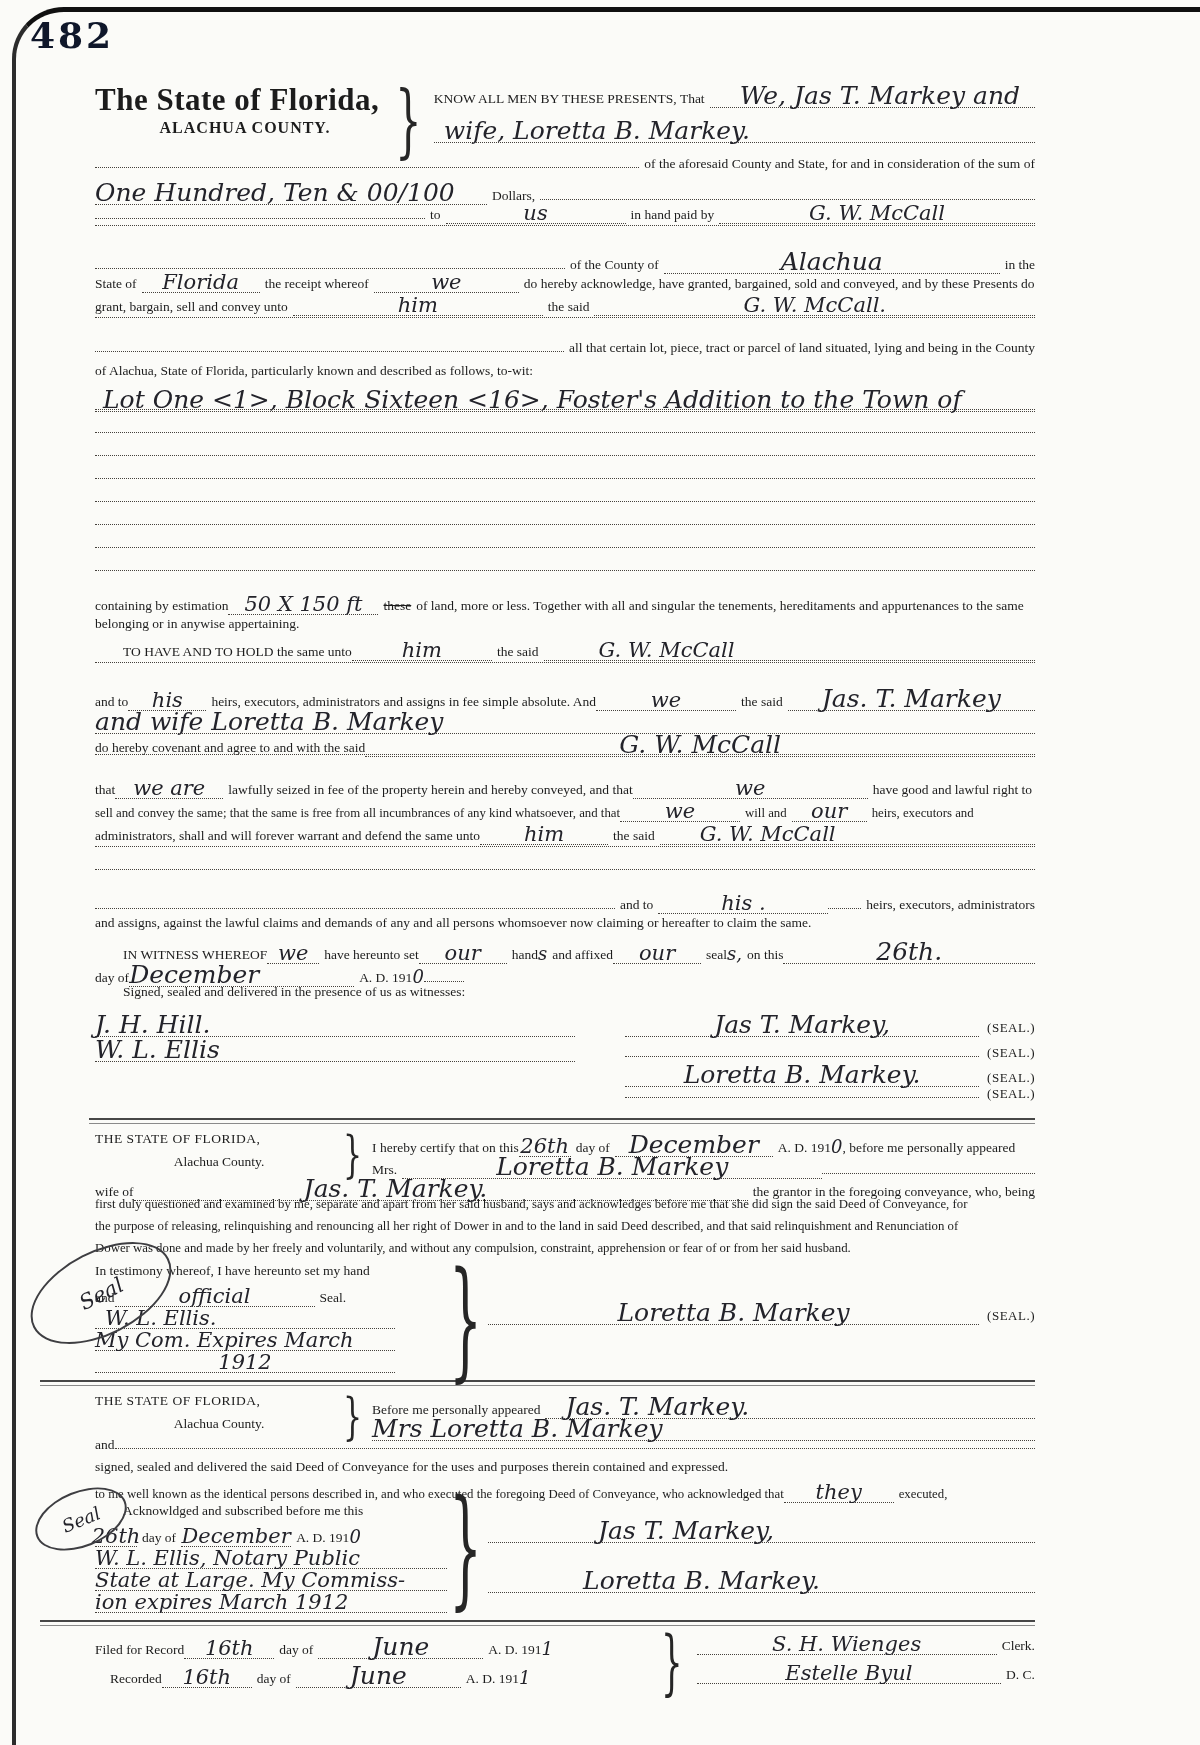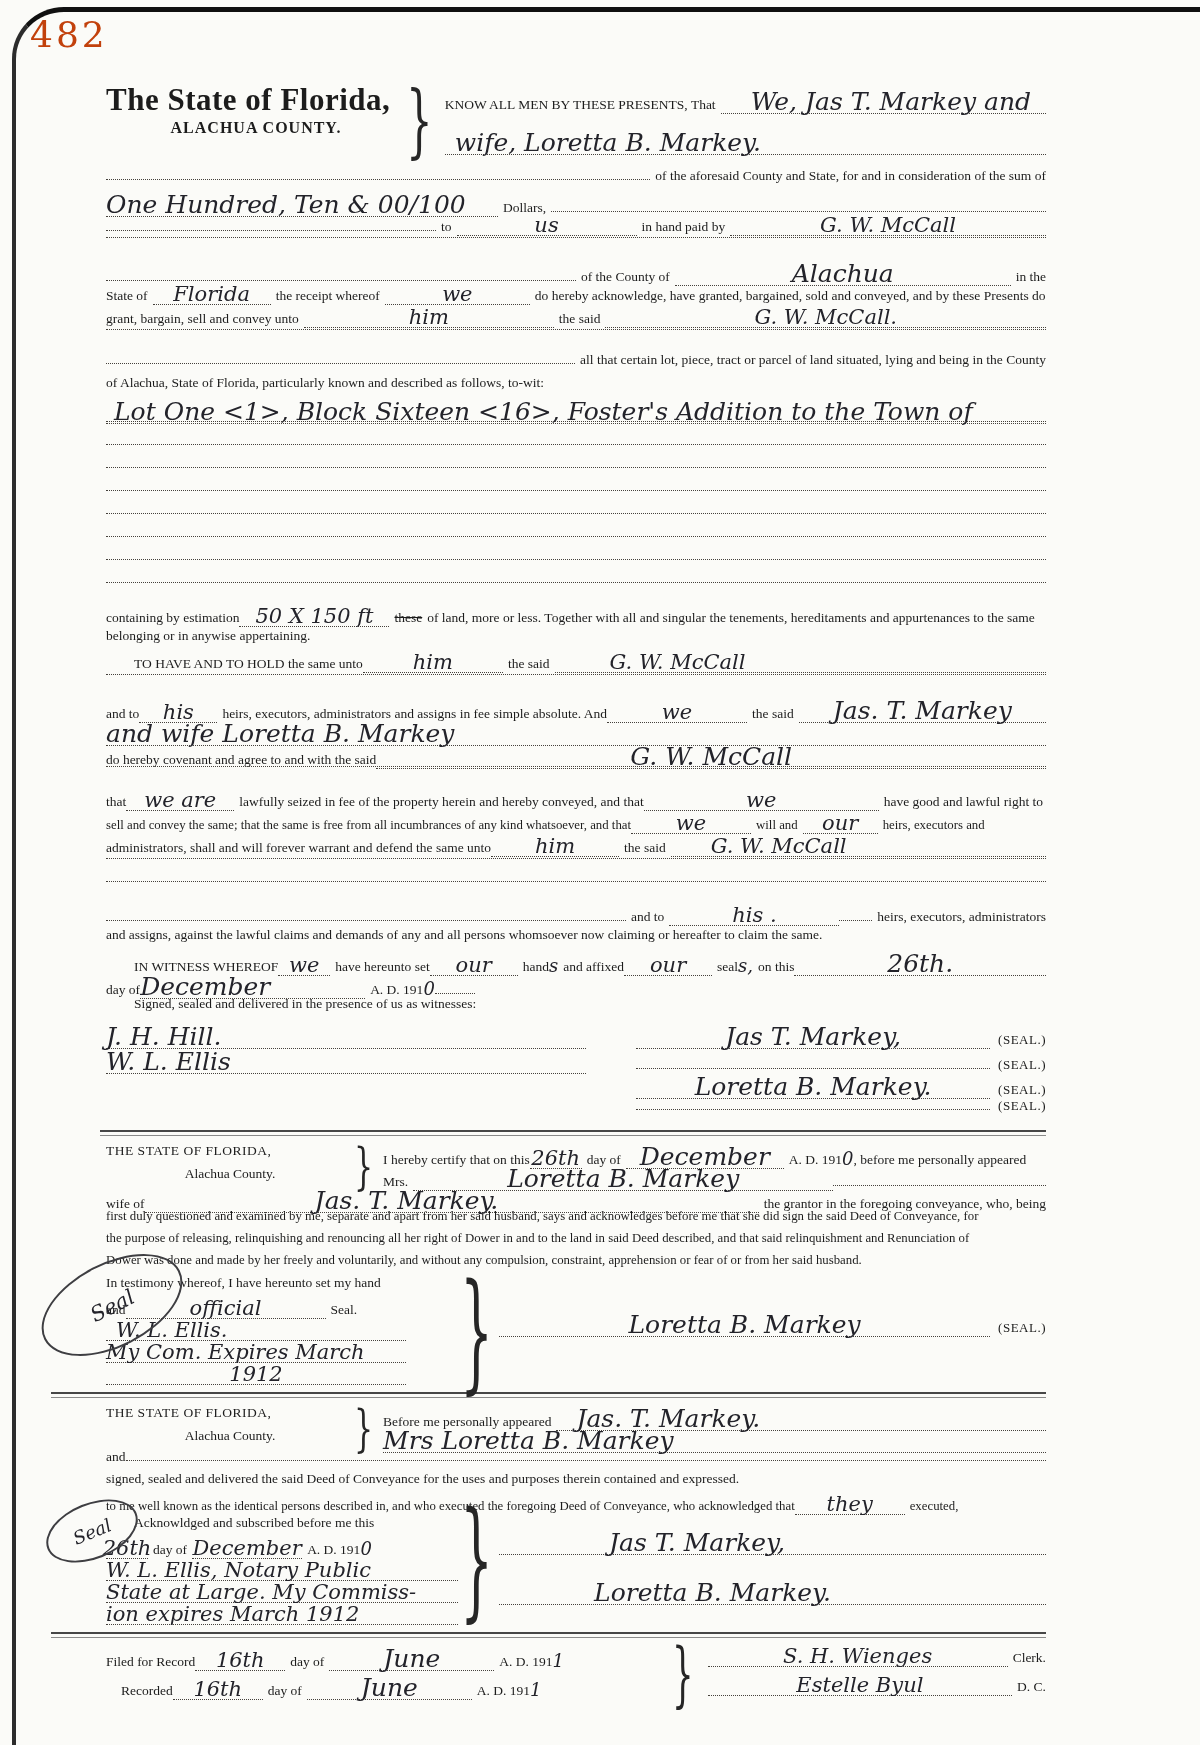--- a/index.html
+++ b/index.html
@@ -2,22 +2,22 @@
 <html><head>
 <meta charset="utf-8">
 <style>
   html,body{margin:0;padding:0;background:#d9d9d4;}
   .page{position:relative;width:1200px;height:1745px;margin:0 auto;background:#fbfbf8;
         font-family:"Liberation Serif",serif;color:#1c1c1c;overflow:hidden;}
   .scan-edge{position:absolute;top:7px;left:12px;right:-6px;bottom:-12px;
              border-top:5px solid #101010;border-left:4px solid #2c2c2c;
              border-top-left-radius:52px;pointer-events:none;}
   .page-number{position:absolute;top:14px;left:30px;font-family:"DejaVu Serif",serif;
-               font-weight:normal;font-size:36px;letter-spacing:3px;color:#c2410c;}
-  .content{position:absolute;left:106px;top:76px;width:940px;}
+               font-weight:bold;font-size:36px;letter-spacing:3px;color:#0f172a;}
+  .content{position:absolute;left:95px;top:76px;width:940px;}
 
   .ln{display:flex;align-items:baseline;height:23px;white-space:nowrap;}
   .t{font-size:13.5px;}
   .tsm{font-size:12.8px;text-align:center;}
   .bk{border-bottom:1.5px dotted #45413c;display:inline-flex;justify-content:center;
       align-items:baseline;flex:0 1 auto;position:relative;}
   .bk.left{justify-content:flex-start;}
   .fl{flex:1 1 auto;}
   .sp{display:inline-block;flex:0 0 auto;}
   .hw{font-family:"DejaVu Serif",serif;font-style:italic;color:#23232a;line-height:1;
@@ -25,21 +25,21 @@
   .strike{text-decoration:line-through;}
   .gap{margin-right:5px;} .gapl{margin-left:5px;}
 
   .header-row{display:flex;align-items:flex-start;margin:6px 0 4px 0;}
   .title-block{flex:0 0 300px;}
   .state-title{font-size:31px;font-weight:bold;letter-spacing:0.5px;transform:scaleY(1.05);}
   .county-title{font-size:16px;font-weight:bold;letter-spacing:1px;text-align:center;margin-top:1px;}
   .brace{display:inline-block;font-family:"DejaVu Serif",serif;font-weight:normal;color:#262626;}
   .header-brace{font-size:42px;transform:scaleY(1.9);margin:14px 12px 0 0;}
   .header-right{flex:1 1 auto;}
-  .header-right .ln{height:35px;margin-top:6px;}
+  .header-right .ln{height:35px;}
 
   .sig-row{display:flex;align-items:baseline;height:25px;white-space:nowrap;}
   .seal-label{font-size:13px;letter-spacing:0.5px;flex:0 0 auto;margin-left:8px;}
 
   .divider{height:3px;border-top:2.5px solid #474747;border-bottom:1.5px solid #8a8a8a;
            margin:7px 0 7px -55px;}
   .divider.first{margin-left:-6px;}
 
   .nblock{position:relative;}
   .nheader{display:flex;align-items:flex-start;}

